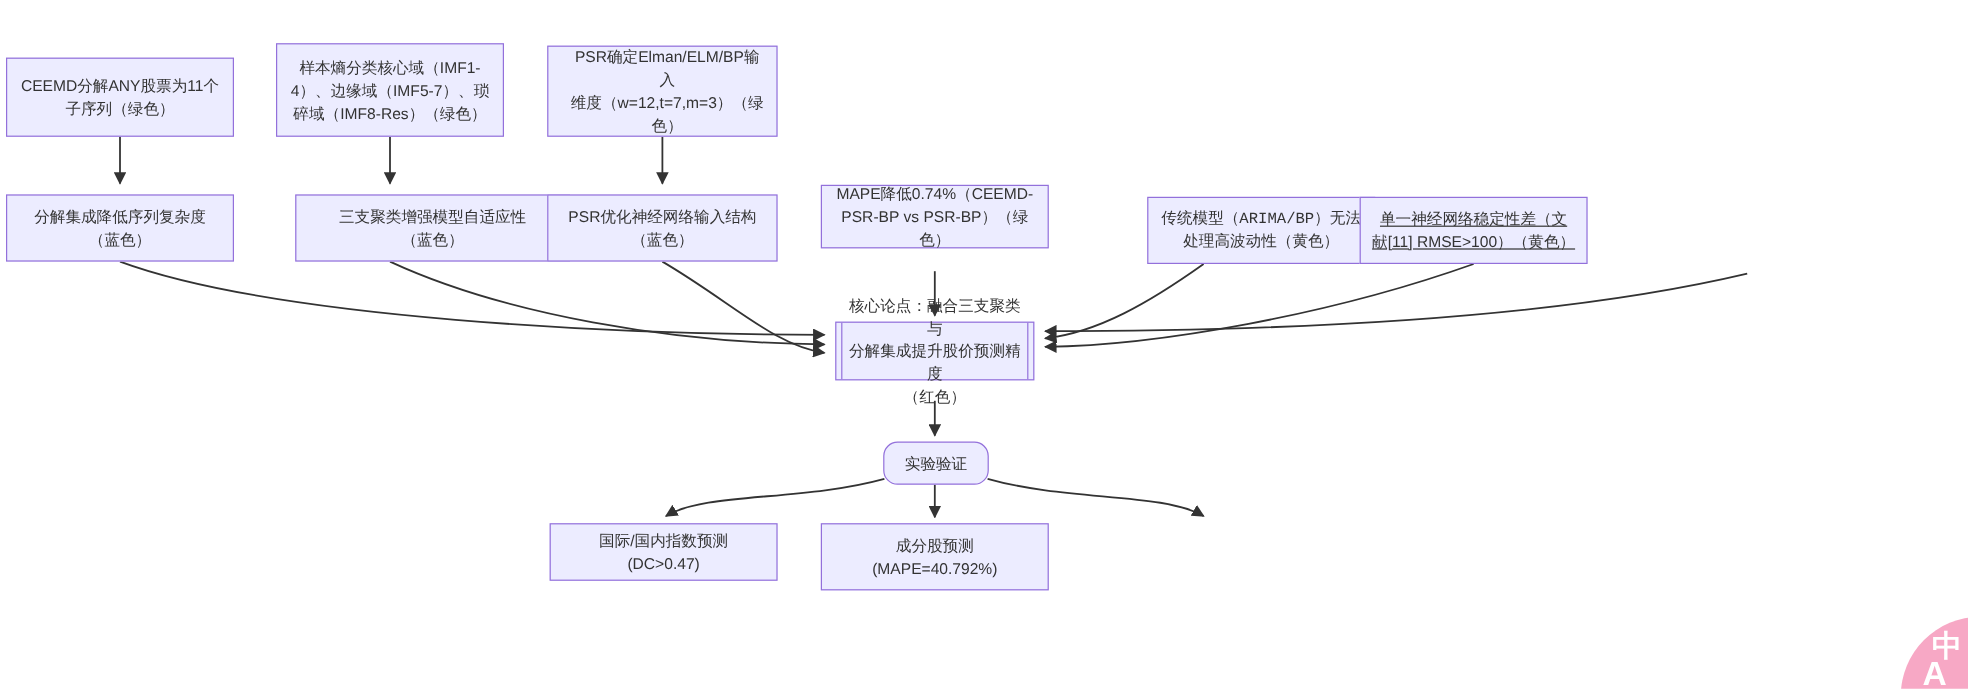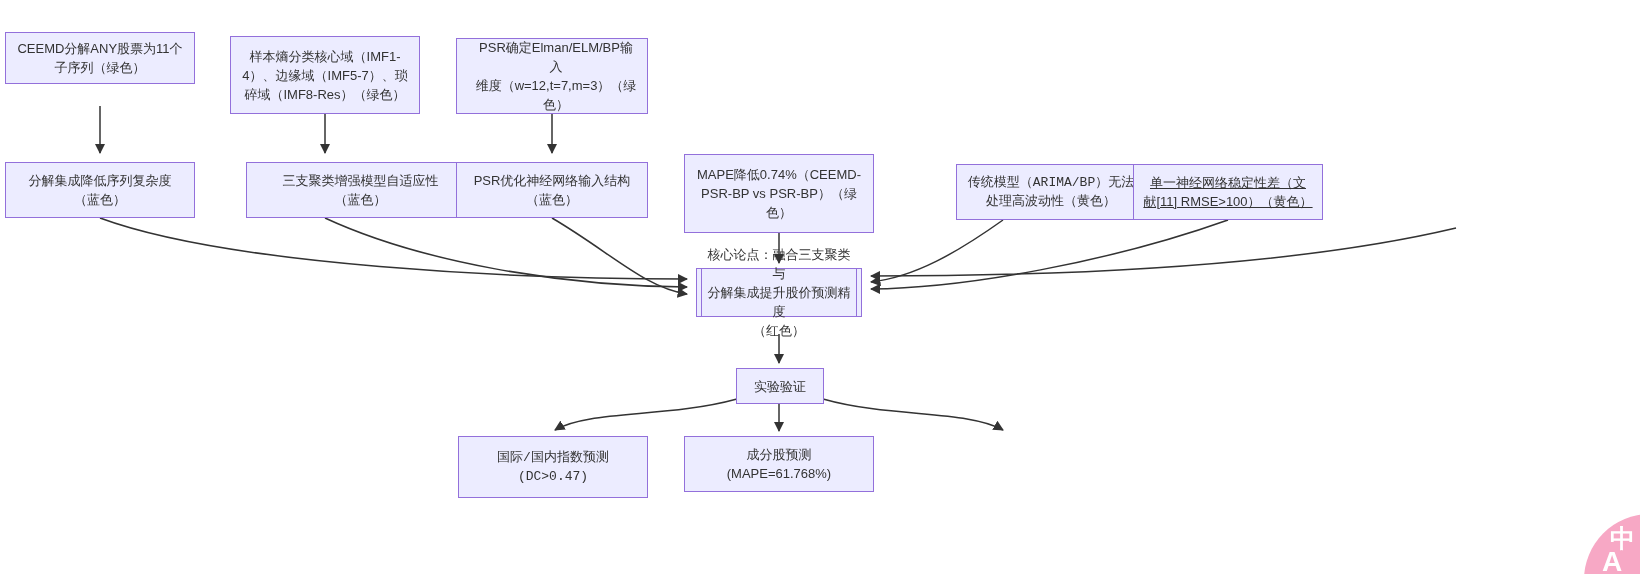--- a/index.html
+++ b/index.html
@@ -30,43 +30,43 @@
     align-items: center;
     justify-content: center;
     text-align: center;
     font-size: 13px;
     line-height: 19px;
     white-space: pre-line;
     padding: 4px 8px;
     color: var(--text);
   }
   
-  #node-a { left: 5px;    top: 32px;  width: 190px; height: 52px; }
+  #node-a { left: 5px;    top: 48px;  width: 190px; height: 66px; }
   #node-b { left: 230px;  top: 36px;  width: 190px; height: 78px; }
   #node-c { left: 456px;  top: 38px;  width: 192px; height: 76px; padding-left: 16px; }
   
   #node-d { left: 5px;    top: 162px; width: 190px; height: 56px; }
   #node-e { left: 230px;  top: 162px; width: 229px; height: 56px; margin-left: 16px; }
   #node-f { left: 456px;  top: 162px; width: 192px; height: 56px; text-align: center; }
-  #node-g { left: 684px;  top: 154px; width: 190px; height: 79px; }
+  #node-g { left: 684px;  top: 154px; width: 190px; height: 53px; }
   #node-h { left: 956px;  top: 164px; width: 190px; height: 56px; font-family: Liberation Mono, monospace; }
   #node-i { left: 1133px; top: 164px; width: 190px; height: 56px; text-decoration: underline; }
   #node-j { left: 1360px; top: 150px; width: 192px; height: 78px; }
   
   #node-k { left: 696px;  top: 268px; width: 166px; height: 49px; }
   .subroutine .side-line {
     position: absolute; top: 0; bottom: 0; width: 0;
     border-left: 1px solid var(--node-border);
   }
   .subroutine .side-line.left  { left: 4px; }
   .subroutine .side-line.right { right: 4px; }
   
-  #node-l { left: 736px;  top: 368px; width: 88px;  height: 36px; }
+  #node-l { left: 736px;  top: 368px; width: 88px;  height: 36px; border-radius: 12px; }
   
-  #node-m { left: 458px;  top: 436px; width: 190px; height: 62px; font-family: Liberation Mono, monospace; }
+  #node-m { left: 458px;  top: 436px; width: 190px; height: 48px; }
   #node-n { left: 684px;  top: 436px; width: 190px; height: 56px; }
   #node-o { left: 908px;  top: 436px; width: 190px; height: 56px; }
 
   
   .watermark {
     position: absolute;
     left: 1584px; top: 514px;
     width: 132px; height: 132px;
     border-radius: 50%;
     background: var(--wm-bg);
@@ -136,20 +136,20 @@
 分解集成提升股价预测精度
 （红色）</span>
     <span class="side-line right"></span>
   </div>
 
   <div class="node" id="node-l">实验验证</div>
 
   <div class="node" id="node-m">国际/国内指数预测
 (DC&gt;0.47)</div>
   <div class="node" id="node-n">成分股预测
-(MAPE=61.768%)</div>
+(MAPE=40.792%)</div>
 
   <div class="watermark">
     <span class="wm-line1">中</span>
     <span class="wm-line2">A</span>
   </div>
 
 </div>
 
 </body></html>

